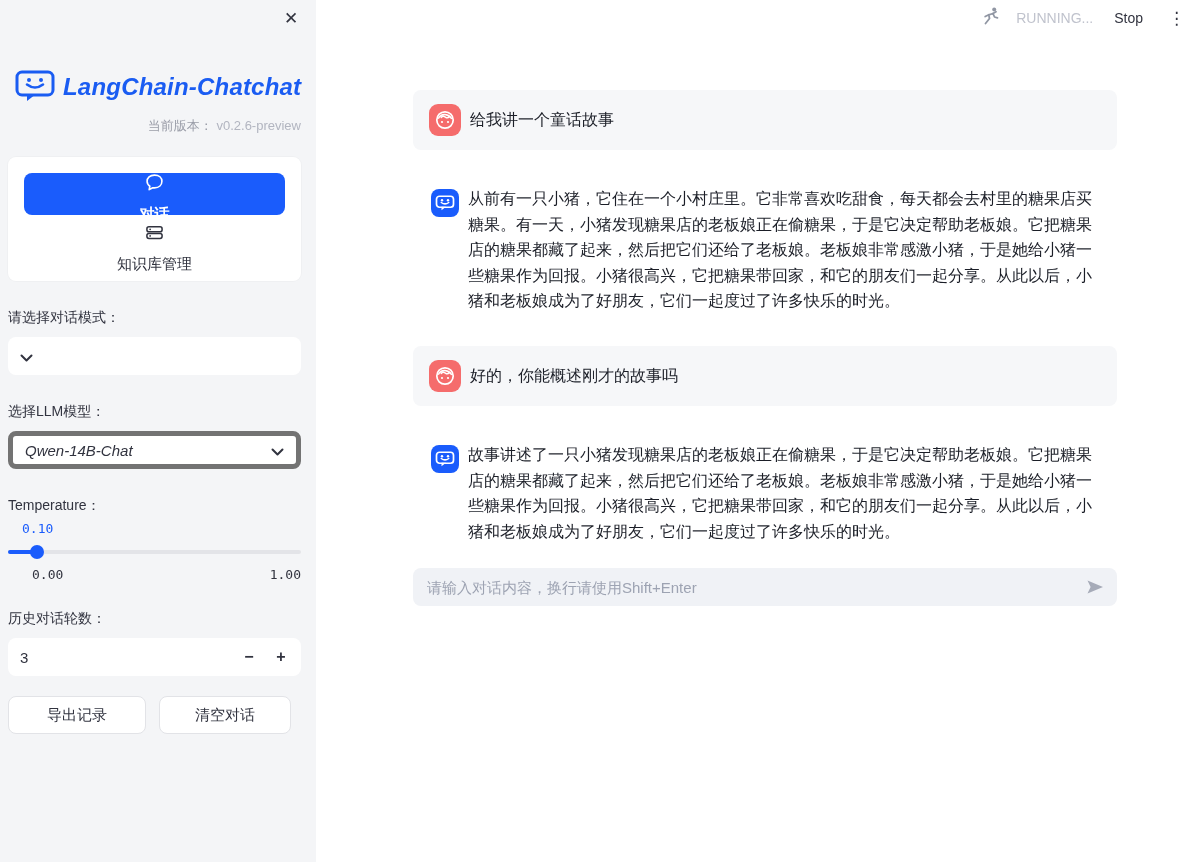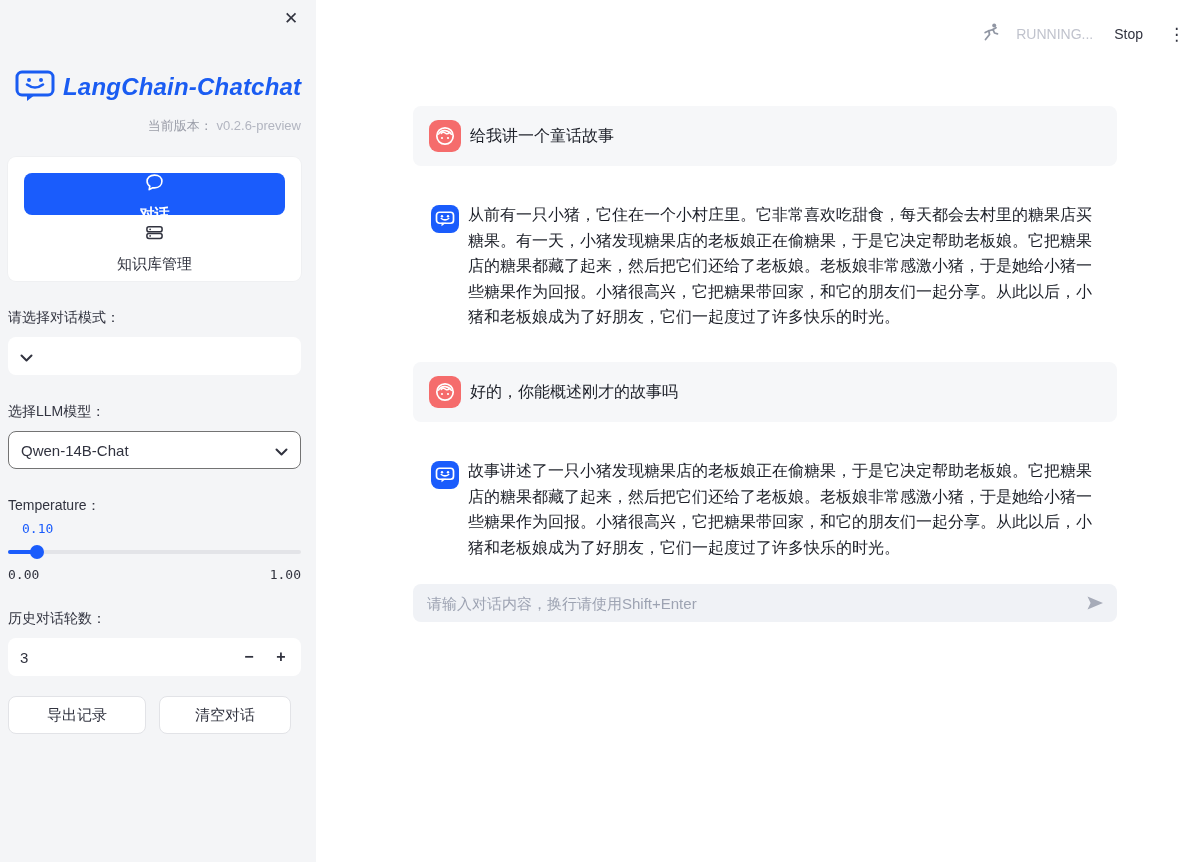--- a/index.html
+++ b/index.html
@@ -37,22 +37,22 @@
   }
   .nav-item.active { background:#1a5cfc; color:#ffffff; font-weight:bold; }
   .nav-item + .nav-item { margin-top:8px; }
   .nav-item .nav-ico { display:flex; width:20px; justify-content:center; }
   .field-label { margin-top:28px; font-size:14px; color:#31333f; }
   .select-box {
     margin-top:10px; height:38px; background:#ffffff; border-radius:8px;
     display:flex; align-items:center; padding:0 12px; font-size:15px; cursor:pointer;
   }
   .select-box .sel-value { flex:1; }
-  .select-box.focused { border:1px solid #737373; }
-  .mono { font-family:"DejaVu Sans Mono","Liberation Mono",monospace; }
+  .select-box.focused { border:5px solid #737373;font-style:italic; }
+  .mono { font-family:"DejaVu Sans Mono","Liberation Mono",monospace;margin-left:24px; }
   .temp-value { margin:6px 0 0 14px; font-size:13px; color:#1a5cfc; }
   .slider { position:relative; margin-top:9px; height:14px; }
   .slider-track {
     position:absolute; left:0; right:0; top:5px; height:4px; border-radius:2px; background:#e3e4e8;
   }
   .slider-fill {
     position:absolute; left:0; top:5px; height:4px; border-radius:2px; background:#1a5cfc;
   }
   .slider-thumb {
     position:absolute; right:-7px; top:-5px; width:14px; height:14px;
@@ -69,21 +69,21 @@
     font-size:16px; font-weight:bold; color:#31333f; cursor:pointer;
   }
   .action-row { display:flex; gap:13px; margin-top:20px; }
   .action-btn {
     height:38px; background:#ffffff; border:1px solid #e2e3e7; border-radius:8px;
     font-size:15px; color:#31333f; display:flex; align-items:center; justify-content:center; cursor:pointer;
   }
   .action-btn.export { width:138px; }
   .action-btn.clear { width:132px; }
   
-  .main { position:absolute; left:316px; top:16px; width:883px; height:640px; background:#ffffff; }
+  .main { position:absolute; left:316px; top:0; width:883px; height:640px; background:#ffffff; }
   .top-bar {
     position:absolute; top:6px; right:10px; display:flex; align-items:center; gap:15px;
   }
   .status-text { font-size:14px; color:#c0c3cd; }
   .stop-btn { font-size:14px; color:#31333f; padding:2px 6px; border-radius:6px; cursor:pointer; }
   .menu-dots { font-size:17px; color:#31333f; padding:0 4px; cursor:pointer; letter-spacing:0; }
   .chat-col { position:absolute; left:97px; top:0; width:704px; }
   .msg { display:flex; gap:9px; }
   .msg-user {
     margin-top:32px; background:#f6f7f9; border-radius:8px; padding:14px 16px; align-items:center;

